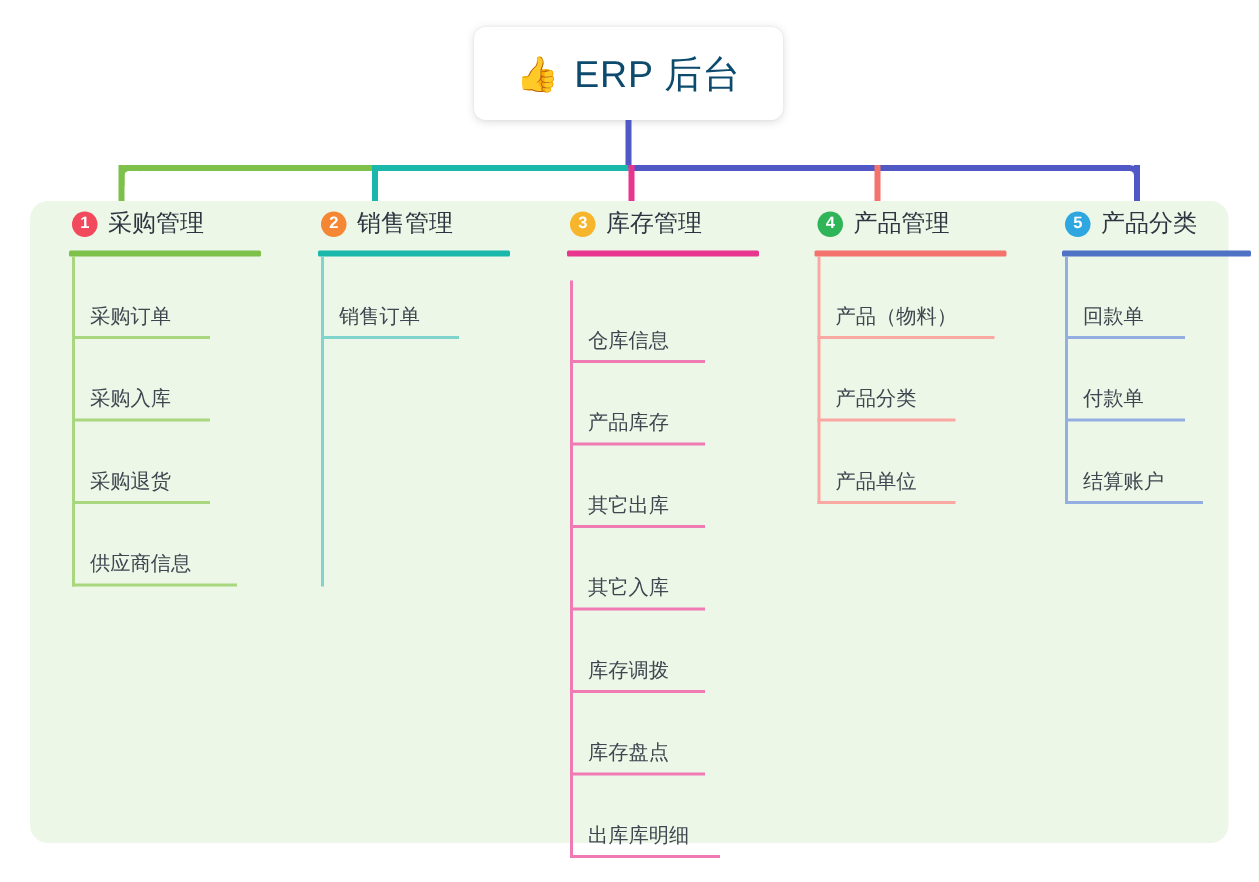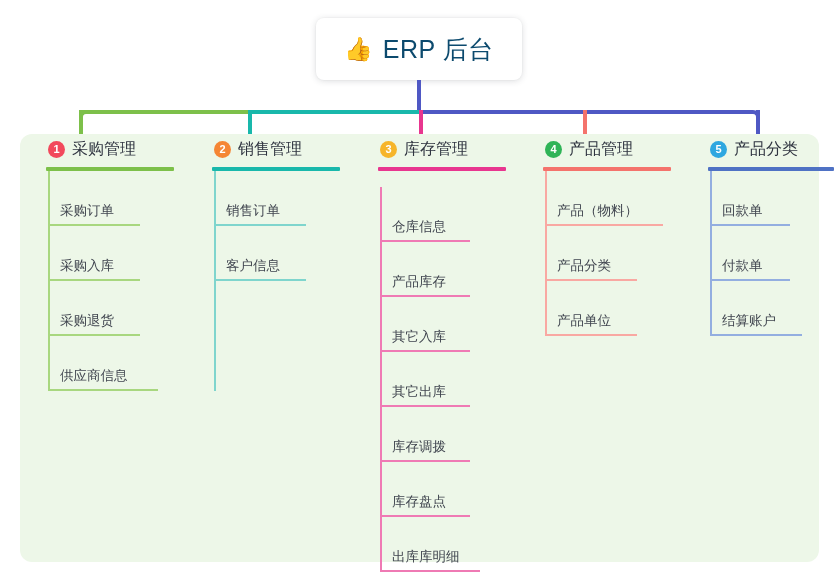--- a/index.html
+++ b/index.html
@@ -118,48 +118,44 @@
             <span class="badge" style="background: rgb(245, 134, 52);">2</span>
             <span class="col-title">销售管理</span>
           </div>
           <div class="head-rule" style="background: rgb(25, 184, 171); width: 128px; margin-left: 8px;"></div>
           <div style="position: relative; margin-top: 0px;">
             <div class="spine" style="left: 10px; top: 0px; height: 220px; background: rgb(127, 213, 205);"></div>
             <div class="leaf" style="height: 55px;">
               <span class="leaf-text">销售订单</span>
               <div class="leaf-rule" style="width: 92px; background: rgb(127, 213, 205);"></div>
             </div>
-            <div class="leaf" style="height: 55px;">
-              <span class="leaf-text">客户信息</span>
-              <div class="leaf-rule" style="width: 92px; background: rgb(127, 213, 205);"></div>
-            </div>
           </div>
         </div>
         <div class="col" style="left: 350px; width: 158px;">
           <div class="col-head">
             <span class="badge" style="background: rgb(246, 181, 42);">3</span>
             <span class="col-title">库存管理</span>
           </div>
           <div class="head-rule" style="background: rgb(232, 54, 143); width: 128px; margin-left: 8px;"></div>
           <div style="position: relative; margin-top: 16px;">
             <div class="spine" style="left: 10px; top: 0px; height: 385px; background: rgb(239, 122, 180);"></div>
             <div class="leaf" style="height: 55px;">
               <span class="leaf-text">仓库信息</span>
               <div class="leaf-rule" style="width: 90px; background: rgb(239, 122, 180);"></div>
             </div>
             <div class="leaf" style="height: 55px;">
               <span class="leaf-text">产品库存</span>
               <div class="leaf-rule" style="width: 90px; background: rgb(239, 122, 180);"></div>
             </div>
             <div class="leaf" style="height: 55px;">
+              <span class="leaf-text">其它出库</span>
+              <div class="leaf-rule" style="width: 90px; background: rgb(239, 122, 180);"></div>
+            </div>
+            <div class="leaf" style="height: 55px;">
               <span class="leaf-text">其它入库</span>
-              <div class="leaf-rule" style="width: 90px; background: rgb(239, 122, 180);"></div>
-            </div>
-            <div class="leaf" style="height: 55px;">
-              <span class="leaf-text">其它出库</span>
               <div class="leaf-rule" style="width: 90px; background: rgb(239, 122, 180);"></div>
             </div>
             <div class="leaf" style="height: 55px;">
               <span class="leaf-text">库存调拨</span>
               <div class="leaf-rule" style="width: 90px; background: rgb(239, 122, 180);"></div>
             </div>
             <div class="leaf" style="height: 55px;">
               <span class="leaf-text">库存盘点</span>
               <div class="leaf-rule" style="width: 90px; background: rgb(239, 122, 180);"></div>
             </div>

